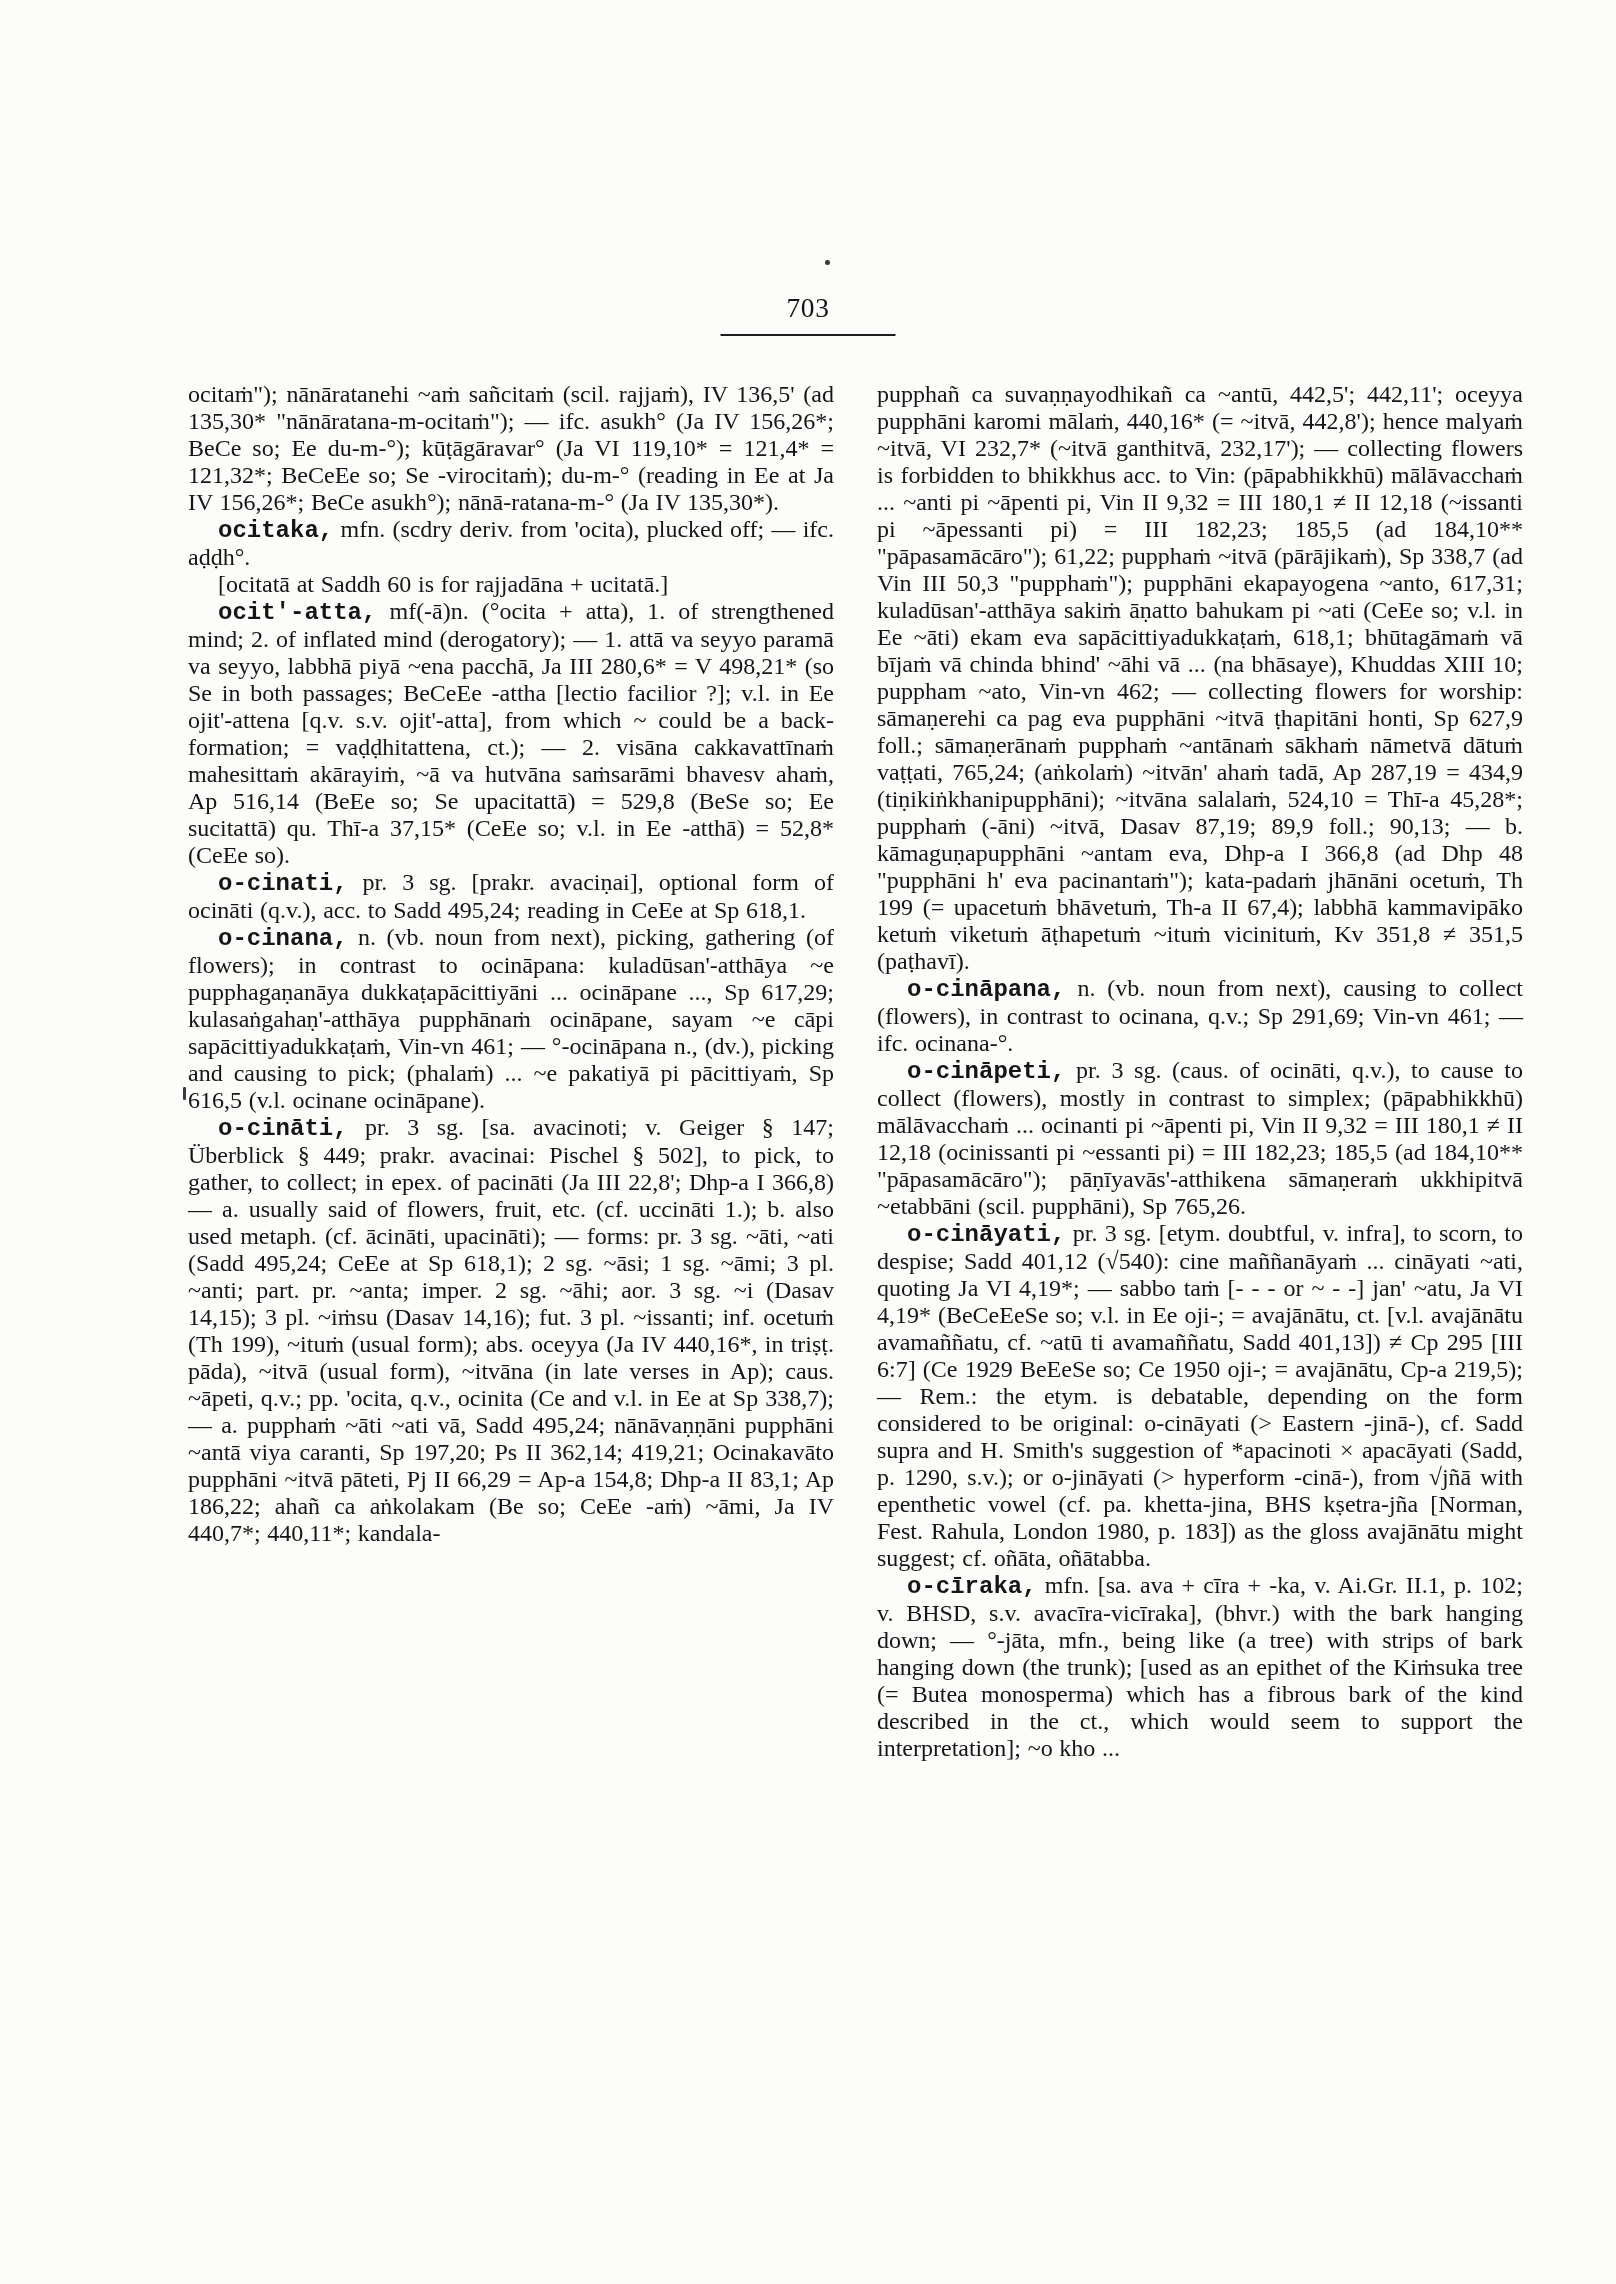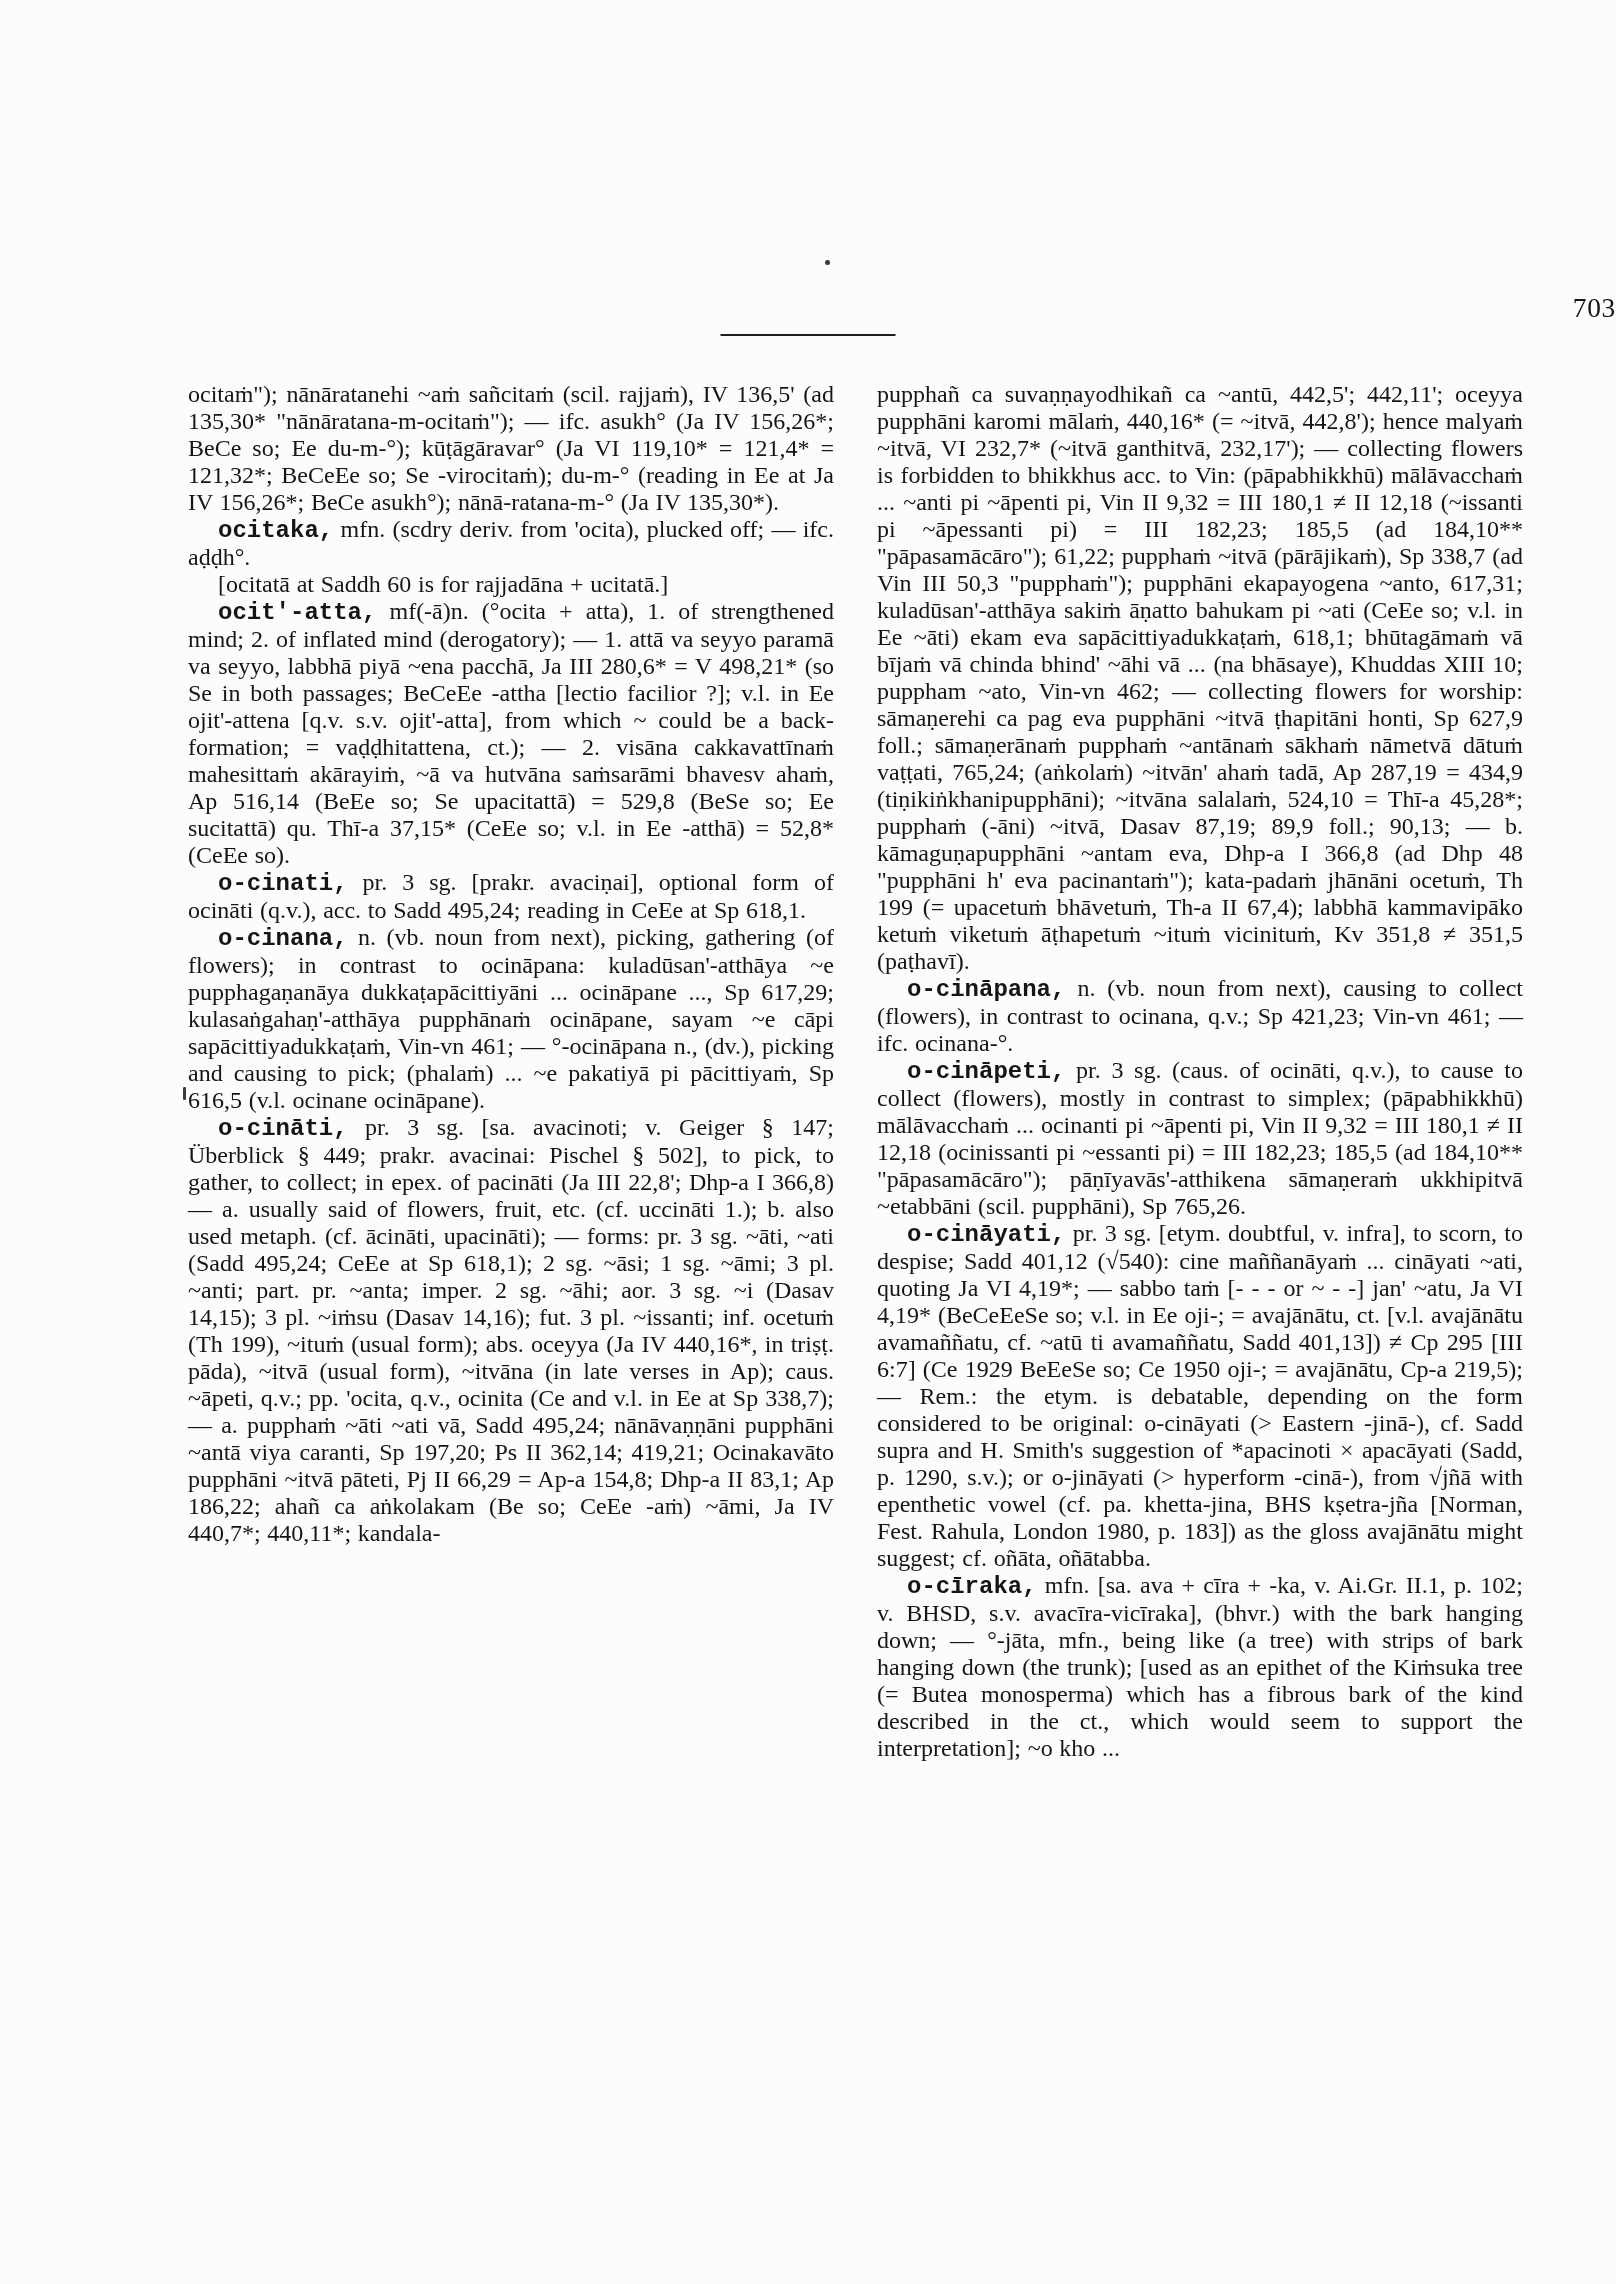--- a/index.html
+++ b/index.html
@@ -12,21 +12,21 @@
     position: relative;
     overflow: hidden;
   }
   .page { position: absolute; inset: 0; }
 
   .page-number {
     position: absolute;
     top: 293px;
     left: 0;
     width: 100%;
-    text-align: right;
+    text-align: center;
     font-size: 27.4px;
     letter-spacing: 0.7px;
   }
   .page-rule {
     position: absolute;
     top: 334px;
     left: 50%;
     transform: translateX(-50%);
     width: 175px;
     border-top: 2px solid #1d1d1d;
@@ -77,21 +77,21 @@
         <p class="entry cont"><span>ocitaṁ"); nānāratanehi ~aṁ sañcitaṁ (scil. rajjaṁ), IV 136,5' (ad 135,30* "nānāratana-m-ocitaṁ"); — ifc. asukh° (Ja IV 156,26*; BeCe so; Ee du-m-°); kūṭāgāravar° (Ja VI 119,10* = 121,4* = 121,32*; BeCeEe so; Se -virocitaṁ); du-m-° (reading in Ee at Ja IV 156,26*; BeCe asukh°); nānā-ratana-m-° (Ja IV 135,30*).</span></p>
         <p class="entry"><span class="headword">ocitaka,</span><span> mfn. (scdry deriv. from 'ocita), plucked off; — ifc. aḍḍh°.</span></p>
         <p class="entry"><span>[ocitatā at Saddh 60 is for rajjadāna + ucitatā.]</span></p>
         <p class="entry"><span class="headword">ocit'-atta,</span><span> mf(-ā)n. (°ocita + atta), 1. of strengthened mind; 2. of inflated mind (derogatory); — 1. attā va seyyo paramā va seyyo, labbhā piyā ~ena pacchā, Ja III 280,6* = V 498,21* (so Se in both passages; BeCeEe -attha [lectio facilior ?]; v.l. in Ee ojit'-attena [q.v. s.v. ojit'-atta], from which ~ could be a back-formation; = vaḍḍhitattena, ct.); — 2. visāna cakkavattīnaṁ mahesittaṁ akārayiṁ, ~ā va hutvāna saṁsarāmi bhavesv ahaṁ, Ap 516,14 (BeEe so; Se upacitattā) = 529,8 (BeSe so; Ee sucitattā) qu. Thī-a 37,15* (CeEe so; v.l. in Ee -atthā) = 52,8* (CeEe so).</span></p>
         <p class="entry"><span class="headword">o-cinati,</span><span> pr. 3 sg. [prakr. avaciṇai], optional form of ocināti (q.v.), acc. to Sadd 495,24; reading in CeEe at Sp 618,1.</span></p>
         <p class="entry"><span class="headword">o-cinana,</span><span> n. (vb. noun from next), picking, gathering (of flowers); in contrast to ocināpana: kuladūsan'-atthāya ~e pupphagaṇanāya dukkaṭapācittiyāni ... ocināpane ..., Sp 617,29; kulasaṅgahaṇ'-atthāya pupphānaṁ ocināpane, sayam ~e cāpi sapācittiyadukkaṭaṁ, Vin-vn 461; — °-ocināpana n., (dv.), picking and causing to pick; (phalaṁ) ... ~e pakatiyā pi pācittiyaṁ, Sp 616,5 (v.l. ocinane ocināpane).</span></p>
         <p class="entry"><span class="headword">o-cināti,</span><span> pr. 3 sg. [sa. avacinoti; v. Geiger § 147; Überblick § 449; prakr. avacinai: Pischel § 502], to pick, to gather, to collect; in epex. of pacināti (Ja III 22,8'; Dhp-a I 366,8) — a. usually said of flowers, fruit, etc. (cf. uccināti 1.); b. also used metaph. (cf. ācināti, upacināti); — forms: pr. 3 sg. ~āti, ~ati (Sadd 495,24; CeEe at Sp 618,1); 2 sg. ~āsi; 1 sg. ~āmi; 3 pl. ~anti; part. pr. ~anta; imper. 2 sg. ~āhi; aor. 3 sg. ~i (Dasav 14,15); 3 pl. ~iṁsu (Dasav 14,16); fut. 3 pl. ~issanti; inf. ocetuṁ (Th 199), ~ituṁ (usual form); abs. oceyya (Ja IV 440,16*, in triṣṭ. pāda), ~itvā (usual form), ~itvāna (in late verses in Ap); caus. ~āpeti, q.v.; pp. 'ocita, q.v., ocinita (Ce and v.l. in Ee at Sp 338,7); — a. pupphaṁ ~āti ~ati vā, Sadd 495,24; nānāvaṇṇāni pupphāni ~antā viya caranti, Sp 197,20; Ps II 362,14; 419,21; Ocinakavāto pupphāni ~itvā pāteti, Pj II 66,29 = Ap-a 154,8; Dhp-a II 83,1; Ap 186,22; ahañ ca aṅkolakam (Be so; CeEe -aṁ) ~āmi, Ja IV 440,7*; 440,11*; kandala-</span></p>
       </section>
     <section class="column" id="col-right">
         <p class="entry cont"><span>pupphañ ca suvaṇṇayodhikañ ca ~antū, 442,5'; 442,11'; oceyya pupphāni karomi mālaṁ, 440,16* (= ~itvā, 442,8'); hence malyaṁ ~itvā, VI 232,7* (~itvā ganthitvā, 232,17'); — collecting flowers is forbidden to bhikkhus acc. to Vin: (pāpabhikkhū) mālāvacchaṁ ... ~anti pi ~āpenti pi, Vin II 9,32 = III 180,1 ≠ II 12,18 (~issanti pi ~āpessanti pi) = III 182,23; 185,5 (ad 184,10** "pāpasamācāro"); 61,22; pupphaṁ ~itvā (pārājikaṁ), Sp 338,7 (ad Vin III 50,3 "pupphaṁ"); pupphāni ekapayogena ~anto, 617,31; kuladūsan'-atthāya sakiṁ āṇatto bahukam pi ~ati (CeEe so; v.l. in Ee ~āti) ekam eva sapācittiyadukkaṭaṁ, 618,1; bhūtagāmaṁ vā bījaṁ vā chinda bhind' ~āhi vā ... (na bhāsaye), Khuddas XIII 10; puppham ~ato, Vin-vn 462; — collecting flowers for worship: sāmaṇerehi ca pag eva pupphāni ~itvā ṭhapitāni honti, Sp 627,9 foll.; sāmaṇerānaṁ pupphaṁ ~antānaṁ sākhaṁ nāmetvā dātuṁ vaṭṭati, 765,24; (aṅkolaṁ) ~itvān' ahaṁ tadā, Ap 287,19 = 434,9 (tiṇikiṅkhanipupphāni); ~itvāna salalaṁ, 524,10 = Thī-a 45,28*; pupphaṁ (-āni) ~itvā, Dasav 87,19; 89,9 foll.; 90,13; — b. kāmaguṇapupphāni ~antam eva, Dhp-a I 366,8 (ad Dhp 48 "pupphāni h' eva pacinantaṁ"); kata-padaṁ jhānāni ocetuṁ, Th 199 (= upacetuṁ bhāvetuṁ, Th-a II 67,4); labbhā kammavipāko ketuṁ viketuṁ āṭhapetuṁ ~ituṁ vicinituṁ, Kv 351,8 ≠ 351,5 (paṭhavī).</span></p>
-        <p class="entry"><span class="headword">o-cināpana,</span><span> n. (vb. noun from next), causing to collect (flowers), in contrast to ocinana, q.v.; Sp 421,23; Vin-vn 461; — ifc. ocinana-°.</span></p>
+        <p class="entry"><span class="headword">o-cināpana,</span><span> n. (vb. noun from next), causing to collect (flowers), in contrast to ocinana, q.v.; Sp 291,69; Vin-vn 461; — ifc. ocinana-°.</span></p>
         <p class="entry"><span class="headword">o-cināpeti,</span><span> pr. 3 sg. (caus. of ocināti, q.v.), to cause to collect (flowers), mostly in contrast to simplex; (pāpabhikkhū) mālāvacchaṁ ... ocinanti pi ~āpenti pi, Vin II 9,32 = III 180,1 ≠ II 12,18 (ocinissanti pi ~essanti pi) = III 182,23; 185,5 (ad 184,10** "pāpasamācāro"); pāṇīyavās'-atthikena sāmaṇeraṁ ukkhipitvā ~etabbāni (scil. pupphāni), Sp 765,26.</span></p>
         <p class="entry"><span class="headword">o-cināyati,</span><span> pr. 3 sg. [etym. doubtful, v. infra], to scorn, to despise; Sadd 401,12 (√540): cine maññanāyaṁ ... cināyati ~ati, quoting Ja VI 4,19*; — sabbo taṁ [- - - or ~ - -] jan' ~atu, Ja VI 4,19* (BeCeEeSe so; v.l. in Ee oji-; = avajānātu, ct. [v.l. avajānātu avamaññatu, cf. ~atū ti avamaññatu, Sadd 401,13]) ≠ Cp 295 [III 6:7] (Ce 1929 BeEeSe so; Ce 1950 oji-; = avajānātu, Cp-a 219,5); — Rem.: the etym. is debatable, depending on the form considered to be original: o-cināyati (&gt; Eastern -jinā-), cf. Sadd supra and H. Smith's suggestion of *apacinoti × apacāyati (Sadd, p. 1290, s.v.); or o-jināyati (&gt; hyperform -cinā-), from √jñā with epenthetic vowel (cf. pa. khetta-jina, BHS kṣetra-jña [Norman, Fest. Rahula, London 1980, p. 183]) as the gloss avajānātu might suggest; cf. oñāta, oñātabba.</span></p>
         <p class="entry"><span class="headword">o-cīraka,</span><span> mfn. [sa. ava + cīra + -ka, v. Ai.Gr. II.1, p. 102; v. BHSD, s.v. avacīra-vicīraka], (bhvr.) with the bark hanging down; — °-jāta, mfn., being like (a tree) with strips of bark hanging down (the trunk); [used as an epithet of the Kiṁsuka tree (= Butea monosperma) which has a fibrous bark of the kind described in the ct., which would seem to support the interpretation]; ~o kho ...</span></p>
       </section>
   </main>
 
 </div>
 
 
 </body></html>

